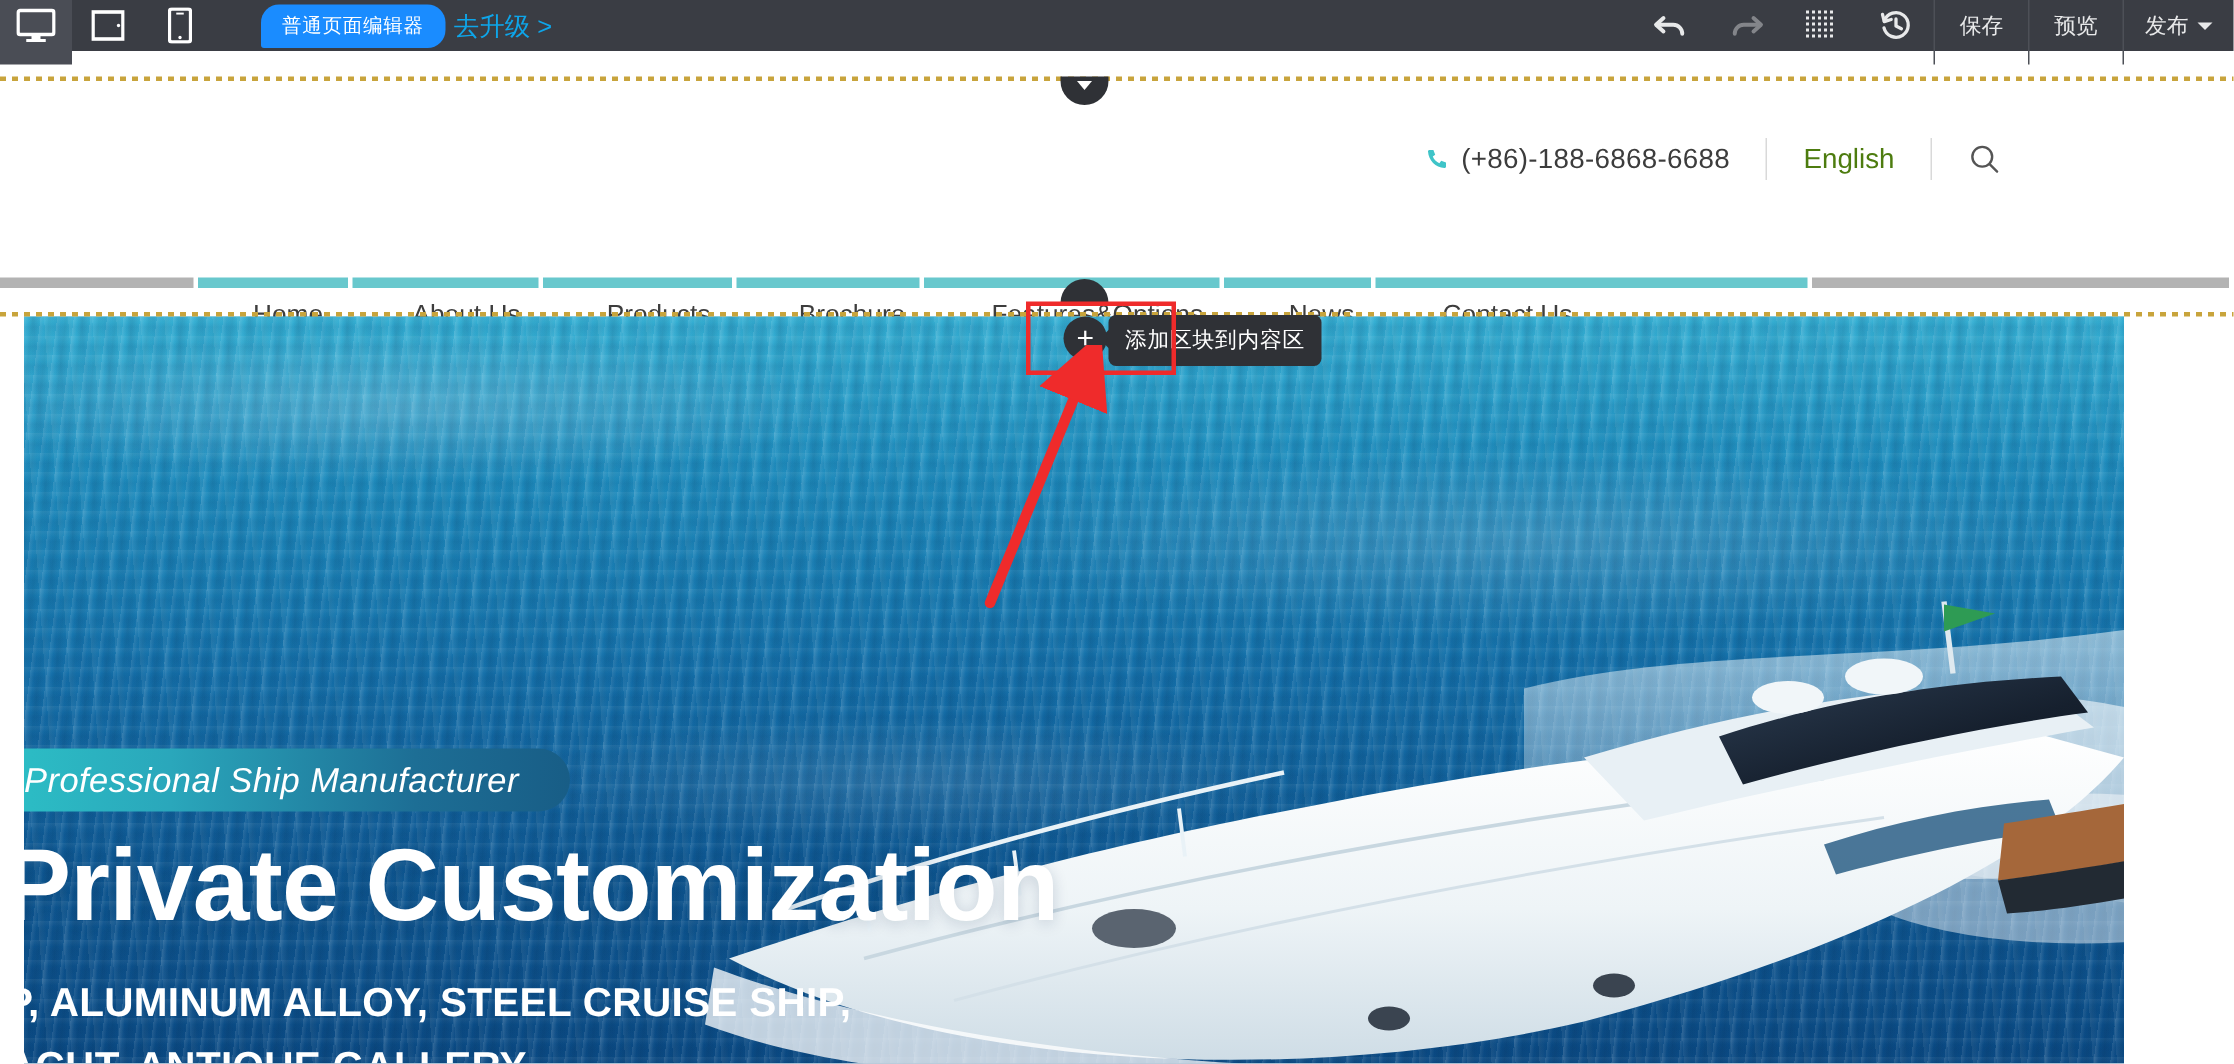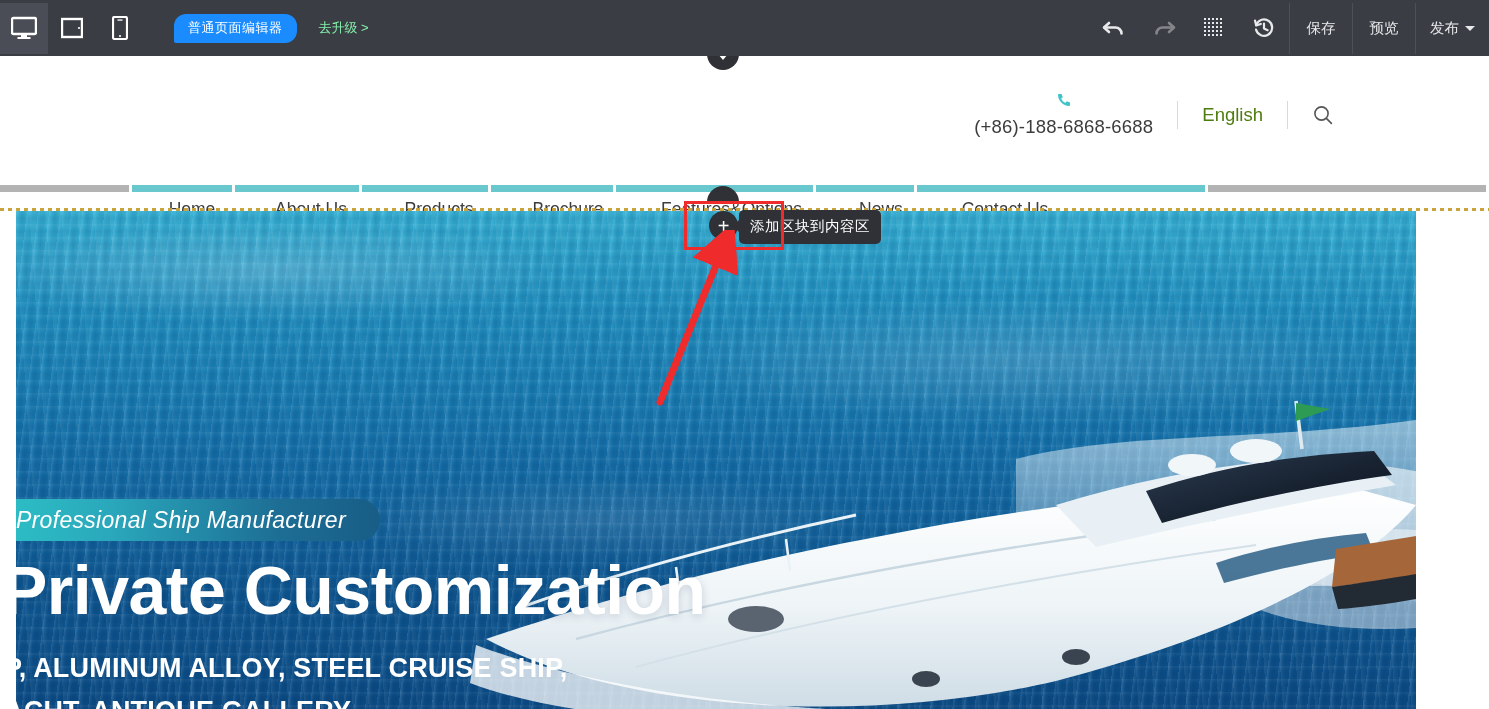--- a/index.html
+++ b/index.html
@@ -6,21 +6,21 @@
   html, body {
     width: 1489px; height: 709px;
     overflow: hidden;
     font-family: "Liberation Sans", sans-serif;
     background: #ffffff;
   }
 
   
   .editor-bar {
     position: absolute; top: 0; left: 0;
-    width: 1489px; height: 56px;
+    width: 1489px; height: 34px;
     background: #3a3d44;
     display: flex; align-items: center;
     z-index: 60;
   }
   .device-group { display: flex; align-items: center; height: 51px; }
   .device-btn {
     width: 48px; height: 51px;
     display: flex; align-items: center; justify-content: center;
     cursor: pointer;
   }
@@ -32,23 +32,23 @@
     background: #1a8cff;
     color: #ffffff;
     font-size: 13px;
     padding: 5px 14px 6px 14px;
     border-radius: 12px 12px 12px 2px;
     letter-spacing: .5px;
     cursor: pointer;
     white-space: nowrap;
   }
   .upgrade-link {
-    margin-left: 22px;
-    color: #86efac;
-    font-size: 13px;
+    margin-left: 6px;
+    color: #0ea5e9;
+    font-size: 17px;
     cursor: pointer;
     white-space: nowrap;
   }
 
   .bar-right { margin-left: auto; display: flex; align-items: center; height: 51px; }
   .icon-btn {
     width: 50px; height: 51px;
     display: flex; align-items: center; justify-content: center;
     cursor: pointer;
   }
@@ -97,21 +97,21 @@
   }
   .logo-text {
     font-size: 25px; font-weight: bold; color: #1f3b66;
     letter-spacing: .5px;
   }
 
   .header-right {
     position: absolute; right: 155px; top: 38px;
     display: flex; align-items: center;
   }
-  .phone-wrap { display: flex; align-items: center; gap: 8px; padding-right: 24px; flex-direction: column; }
+  .phone-wrap { display: flex; align-items: center; gap: 8px; padding-right: 24px; }
   .phone-text { font-size: 18.5px; color: #3c3c3c; white-space: nowrap; letter-spacing: .2px; }
   .vdiv { width: 1px; height: 28px; background: #d9d9d9; }
   .lang { font-size: 18.5px; color: #4d7c0f; padding: 0 24px; cursor: pointer; }
   .search-wrap { padding-left: 24px; cursor: pointer; display: flex; align-items: center; }
 
   
   .site-nav {
     position: relative;
     height: 50px;
     display: flex;

